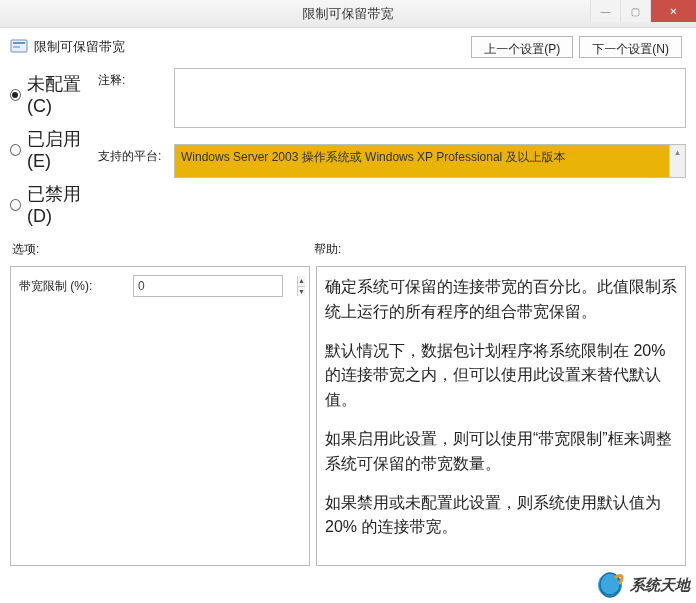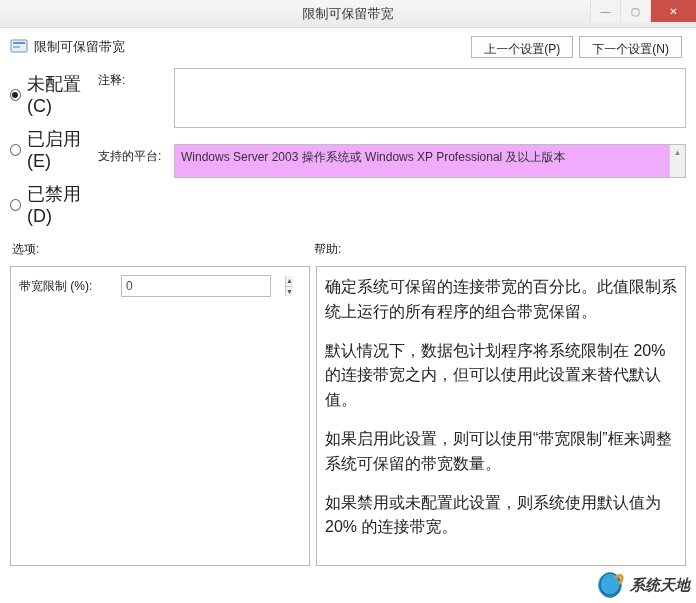--- a/index.html
+++ b/index.html
@@ -135,21 +135,21 @@
     background: #fff;
     padding: 4px;
     font-size: 12px;
     color: #333;
     overflow: hidden;
   }
   .platform-box {
     flex: 1;
     height: 34px;
     border: 1px solid #bfbfbf;
-    background: #f0abfc;
+    background: #eab308;
     padding: 4px 18px 4px 6px;
     font-size: 12px;
     color: #333;
     position: relative;
   }
   .platform-scroll {
     position: absolute; right:0; top:0; bottom:0; width:16px;
     background: #f0f0f0;
     border-left: 1px solid #d0d0d0;
     display:flex; align-items:flex-start; justify-content:center;
@@ -178,21 +178,21 @@
   .panel.options {
     width: 300px;
   }
   .panel.help {
     flex: 1;
     font-size: 16px;
     line-height: 1.55;
     color: #222;
   }
   .opt-row {
-    display: flex; align-items:center; gap: 12px;
+    display: flex; align-items:center; gap: 24px;
   }
   .opt-label { width: 90px; font-size:12px; }
   .spinner {
     display: flex; align-items:stretch;
     border: 1px solid #bcbcbc;
     width: 150px; height: 22px;
     background:#fff;
   }
   .spinner input {
     flex:1; border:none; font-size:12px; padding:0 4px; color:#444; background:transparent;

